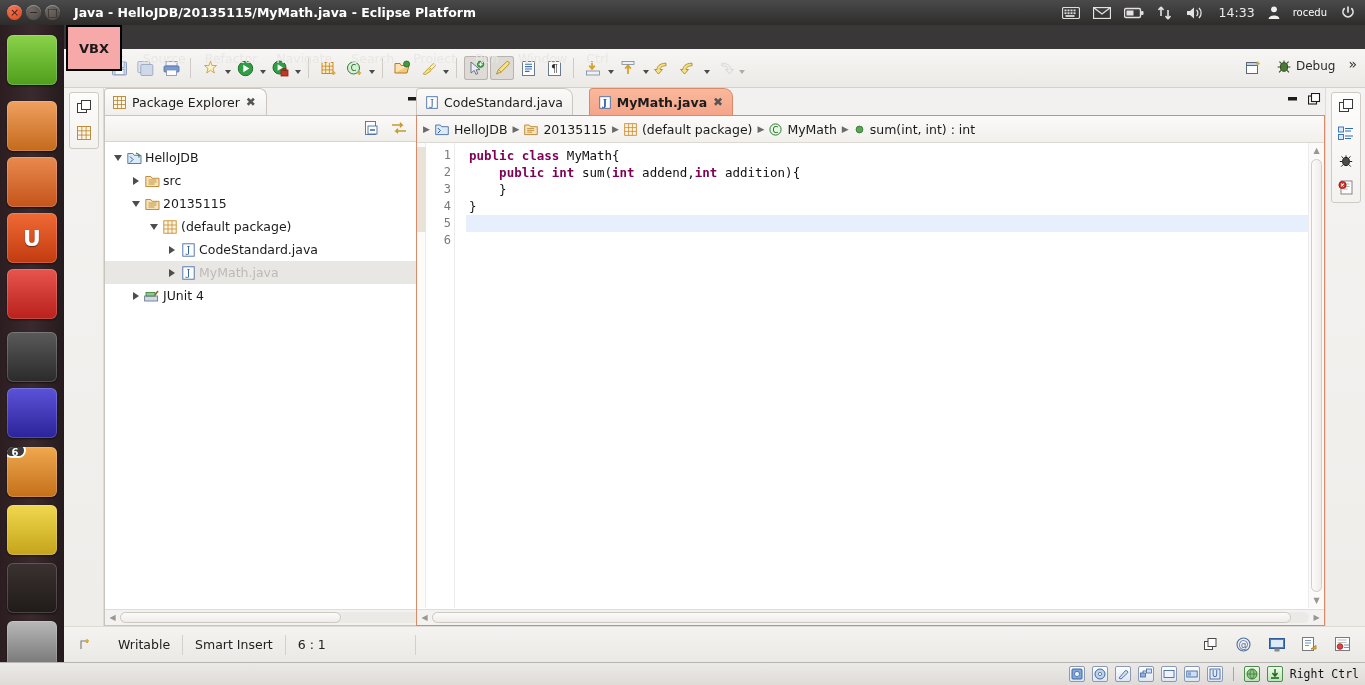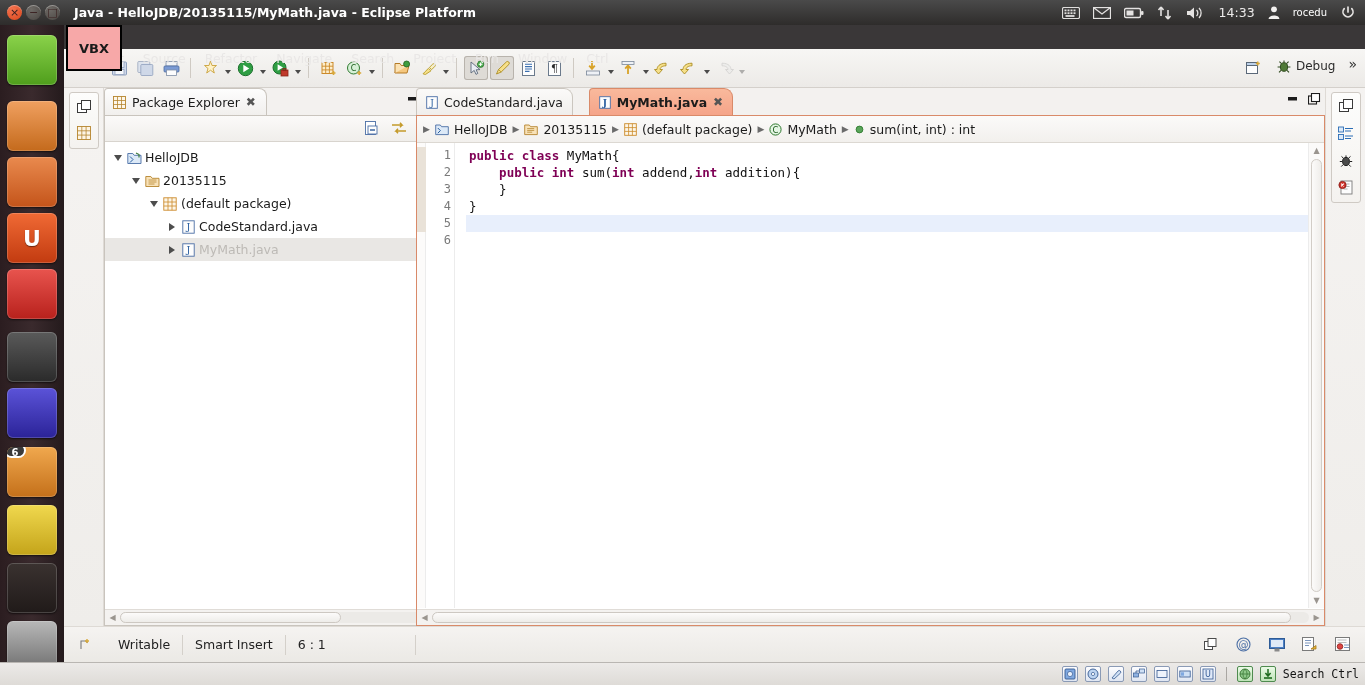--- a/index.html
+++ b/index.html
@@ -638,20 +638,32 @@
               <svg width="15" height="14" viewBox="0 0 15 14">
                 <path d="M0.8 12.5 V2.5 h5 l1.4 1.8 H14 v8.2 Z" fill="#dce9f7" stroke="#4a6ea5" stroke-width=".9"></path>
                 <path d="M3 5.5 l3 3 l-3 3" fill="none" stroke="#2a5fa0" stroke-width="1"></path>
                 <path d="M9 2 l3 1.5 v3" fill="none" stroke="#3a7a3a" stroke-width="1.2"></path>
               </svg>
             </span>
             <span class="tlabel">HelloJDB</span>
           </div>
           <div class="trow" style="padding-left: 24px;">
             <span class="twist">
+              <i class="closed"></i>
+            </span>
+            <span class="ticon">
+              <svg width="15" height="14" viewBox="0 0 15 14">
+                <path d="M0.8 12.5 V2.5 h5 l1.4 1.8 H14 v8.2 Z" fill="#f8e2b8" stroke="#b5852e" stroke-width=".9"></path>
+                <path d="M3.5 6 h8 M3.5 8 h8 M3.5 10 h6" stroke="#b5852e" stroke-width=".8"></path>
+              </svg>
+            </span>
+            <span class="tlabel">src</span>
+          </div>
+          <div class="trow" style="padding-left: 24px;">
+            <span class="twist">
               <i class="open"></i>
             </span>
             <span class="ticon">
               <svg width="15" height="14" viewBox="0 0 15 14">
                 <path d="M0.8 12.5 V2.5 h5 l1.4 1.8 H14 v8.2 Z" fill="#f8e2b8" stroke="#b5852e" stroke-width=".9"></path>
                 <path d="M3.5 6 h8 M3.5 8 h8 M3.5 10 h6" stroke="#b5852e" stroke-width=".8"></path>
               </svg>
             </span>
             <span class="tlabel">20135115</span>
           </div>
@@ -683,20 +695,33 @@
             <span class="twist">
               <i class="closed"></i>
             </span>
             <span class="ticon">
               <svg width="13" height="14" viewBox="0 0 13 14">
                 <rect x="0.8" y="0.8" width="11.4" height="12.4" fill="#fdfdfd" stroke="#4a6ea5" stroke-width=".9"></rect>
                 <text x="6.5" y="10.3" font-size="9.5" font-family="DejaVu Serif" text-anchor="middle" fill="#2a5fa0">J</text>
               </svg>
             </span>
             <span class="tlabel">MyMath.java</span>
+          </div>
+          <div class="trow" style="padding-left: 24px;">
+            <span class="twist">
+              <i class="closed"></i>
+            </span>
+            <span class="ticon">
+              <svg width="16" height="14" viewBox="0 0 16 14">
+                <rect x="0.6" y="7" width="13" height="5" fill="#cfd9e6" stroke="#6b7a8c" stroke-width=".9"></rect>
+                <rect x="2" y="3.5" width="9" height="3.5" fill="#8fc98a" stroke="#3a7a3a" stroke-width=".8"></rect>
+                <path d="M11 6 l3 -4" stroke="#8a6a2a" stroke-width="1.6"></path>
+              </svg>
+            </span>
+            <span class="tlabel">JUnit 4</span>
           </div>
         </div>
       <div class="hscroll">
         <span class="hs-btn">◀</span>
         <span class="hs-track">
             <span class="hs-thumb"></span>
           </span>
         <span class="hs-btn">▶</span>
       </div>
     </div>
@@ -956,14 +981,14 @@
         <circle cx="6" cy="6" r="5" fill="#8fc98a" stroke="#34702e" stroke-width=".9"></circle>
         <path d="M1 6 h10 M6 1 A7 7 0 0 1 6 11 A7 7 0 0 1 6 1" fill="none" stroke="#34702e" stroke-width=".7"></path>
       </svg>
   </span>
   <span class="vb-ic" style="border-color:#4f8b4f;background:linear-gradient(to bottom,#eafae6,#bfe3b8)">
     <svg width="12" height="12" viewBox="0 0 12 12">
         <path d="M6 1 v6 M3.4 5 L6 8 L8.6 5" stroke="#1f6b1f" stroke-width="1.5" fill="none"></path>
         <rect x="2" y="9.2" width="8" height="1.6" fill="#1f6b1f"></rect>
       </svg>
   </span>
-  <span id="vb-hostkey">Search Ctrl</span>
+  <span id="vb-hostkey">Right Ctrl</span>
 </div>
 
 </body></html>

